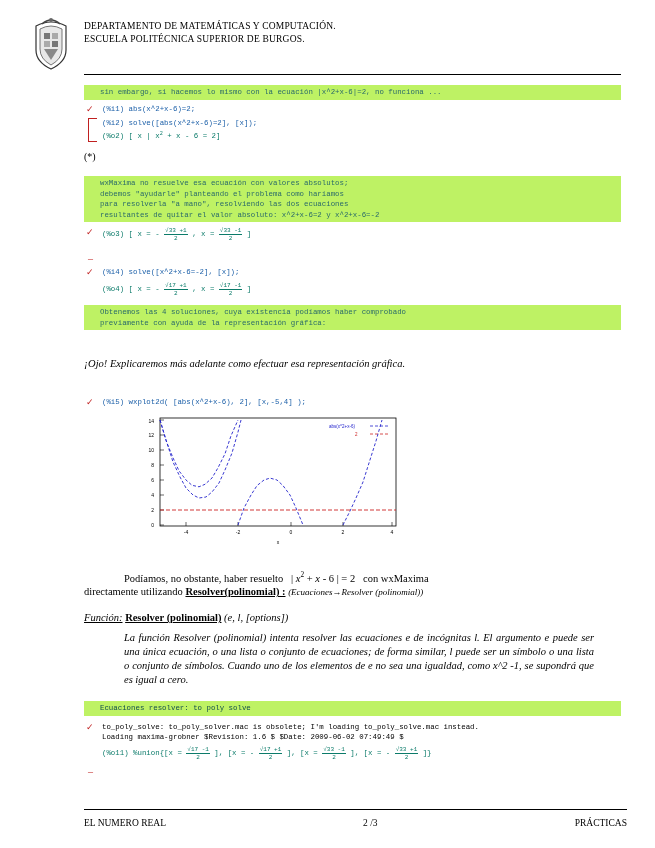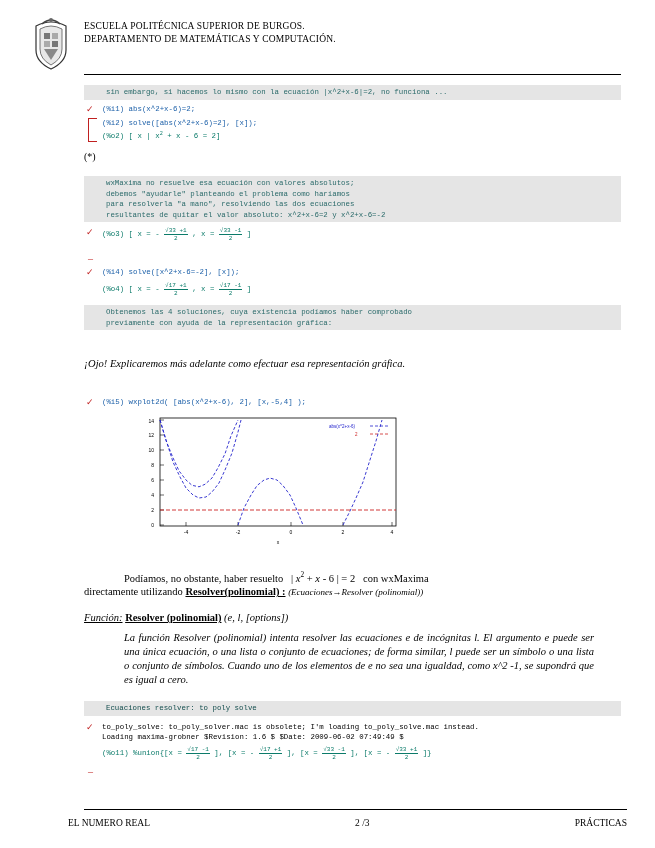--- a/index.html
+++ b/index.html
@@ -48,26 +48,26 @@
     width: 537px;
     margin-left: 56px;
   }
   
   .block {
     margin-left: 56px;
     width: 537px;
     margin-top: 28px;
   }
   .tealbar {
-    background: #e5e5e5;
+    background: #bef264;
     color: #124c4c;
     font-family: "Liberation Mono", monospace;
     font-size: 7.4px;
     line-height: 10.5px;
-    padding: 2px 22px;
+    padding: 2px 16px;
     position: relative;
   }
   .tealbar.dim { color: #2a6a6a; }
   .code {
     font-family: "Liberation Mono", monospace;
     font-size: 7.4px;
     line-height: 10.5px;
     position: relative;
     padding-left: 18px;
   }
@@ -122,21 +122,21 @@
   
   .footer-rule {
     position: absolute;
     left: 84px;
     right: 28px;
     bottom: 38px;
     border-top: 1px solid #000;
   }
   .footer {
     position: absolute;
-    left: 68px;
+    left: 84px;
     right: 28px;
     bottom: 20px;
     display: flex;
     justify-content: space-between;
     font-size: 9.5px;
     font-family: "Liberation Serif", serif;
   }
   .frac {
     display: inline-block;
     vertical-align: middle;
@@ -161,22 +161,22 @@
         <rect x="16" y="17" width="6" height="6" fill="#777"></rect>
         <rect x="24" y="17" width="6" height="6" fill="#aaa"></rect>
         <rect x="16" y="25" width="6" height="6" fill="#aaa"></rect>
         <rect x="24" y="25" width="6" height="6" fill="#777"></rect>
         <path d="M16 33 L30 33 L23 44 Z" fill="#888"></path>
         <path d="M14 8 Q23 0 32 8" fill="none" stroke="#444" stroke-width="1.4"></path>
         <circle cx="23" cy="4" r="2" fill="#666"></circle>
       </svg>
     </div>
     <div class="header-text">
+      <div>DEPARTAMENTO DE MATEMÁTICAS Y COMPUTACIÓN.</div>
       <div>ESCUELA POLITÉCNICA SUPERIOR DE BURGOS.</div>
-      <div>DEPARTAMENTO DE MATEMÁTICAS Y COMPUTACIÓN.</div>
     </div>
   </div>
   <div class="header-rule"></div>
 
   <div class="block" style="margin-top:10px;">
     <div class="tealbar dim">sin embargo, si hacemos lo mismo con la ecuación |x^2+x-6|=2, no funciona ...</div>
   </div>
 
   <div class="block" style="margin-top:4px;position:relative;">
     <div class="arrow-left">✓</div>

